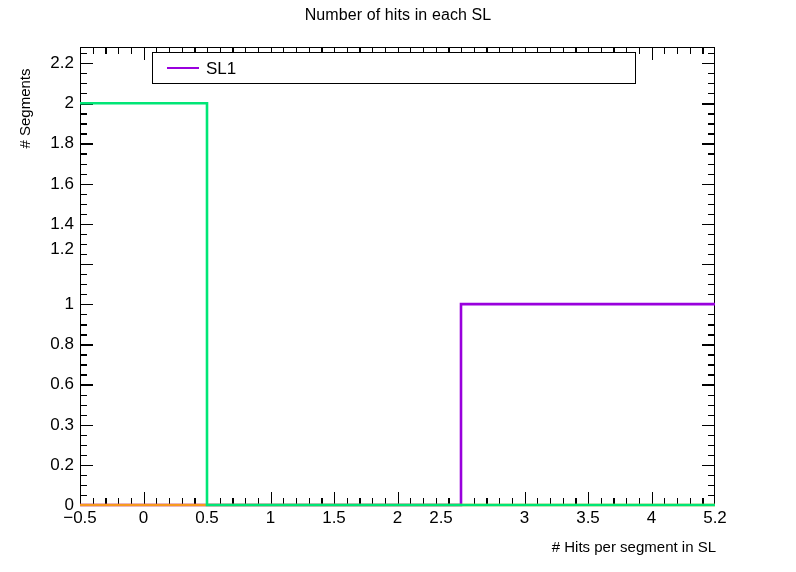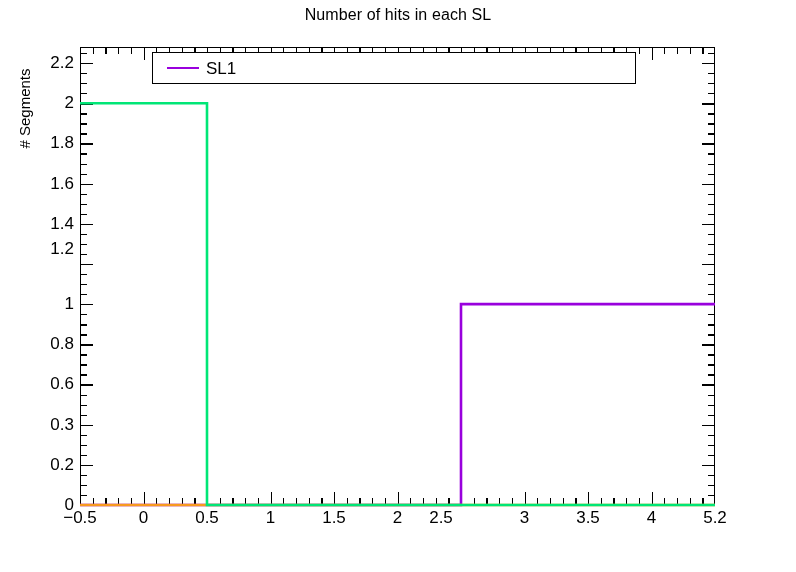--- a/index.html
+++ b/index.html
@@ -149,20 +149,21 @@
 </head>
 <body>
 
 <div id="canvas">
 
   <div class="chart-title">Number of hits in each SL</div>
 
 
   <div class="yaxis-title"># Segments</div>
 
+  <div class="xaxis-title"># Hits per segment in SL</div>
 
   <div class="plot-frame" id="plot-frame"></div>
 
   <div id="tick-layer">
       <div class="tick tick-x minor" style="position: absolute; left: 92.7px; top: 498px; width: 1.3px; height: 7px; background: rgb(0, 0, 0);"></div>
       <div class="tick tick-x minor" style="position: absolute; left: 92.7px; top: 47px; width: 1.3px; height: 7px; background: rgb(0, 0, 0);"></div>
       <div class="tick tick-x minor" style="position: absolute; left: 105.4px; top: 498px; width: 1.3px; height: 7px; background: rgb(0, 0, 0);"></div>
       <div class="tick tick-x minor" style="position: absolute; left: 105.4px; top: 47px; width: 1.3px; height: 7px; background: rgb(0, 0, 0);"></div>
       <div class="tick tick-x minor" style="position: absolute; left: 118.1px; top: 498px; width: 1.3px; height: 7px; background: rgb(0, 0, 0);"></div>
       <div class="tick tick-x minor" style="position: absolute; left: 118.1px; top: 47px; width: 1.3px; height: 7px; background: rgb(0, 0, 0);"></div>

